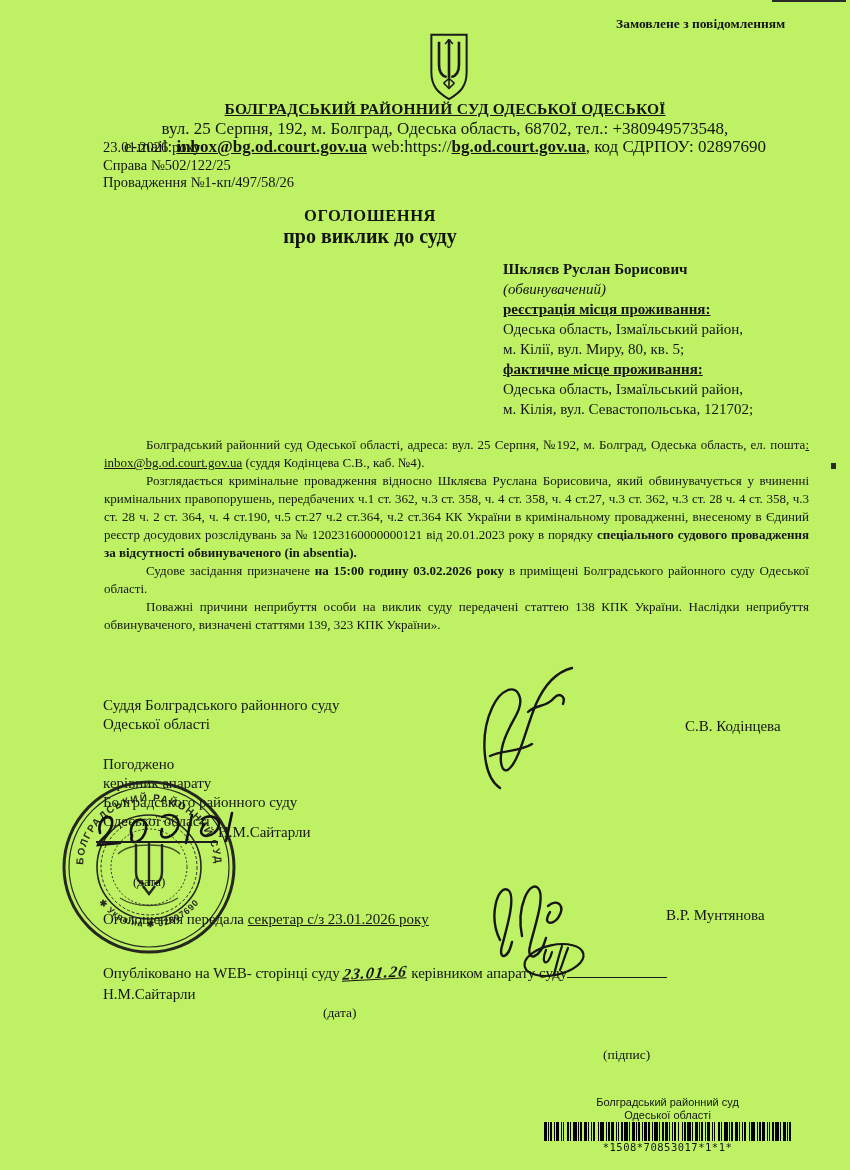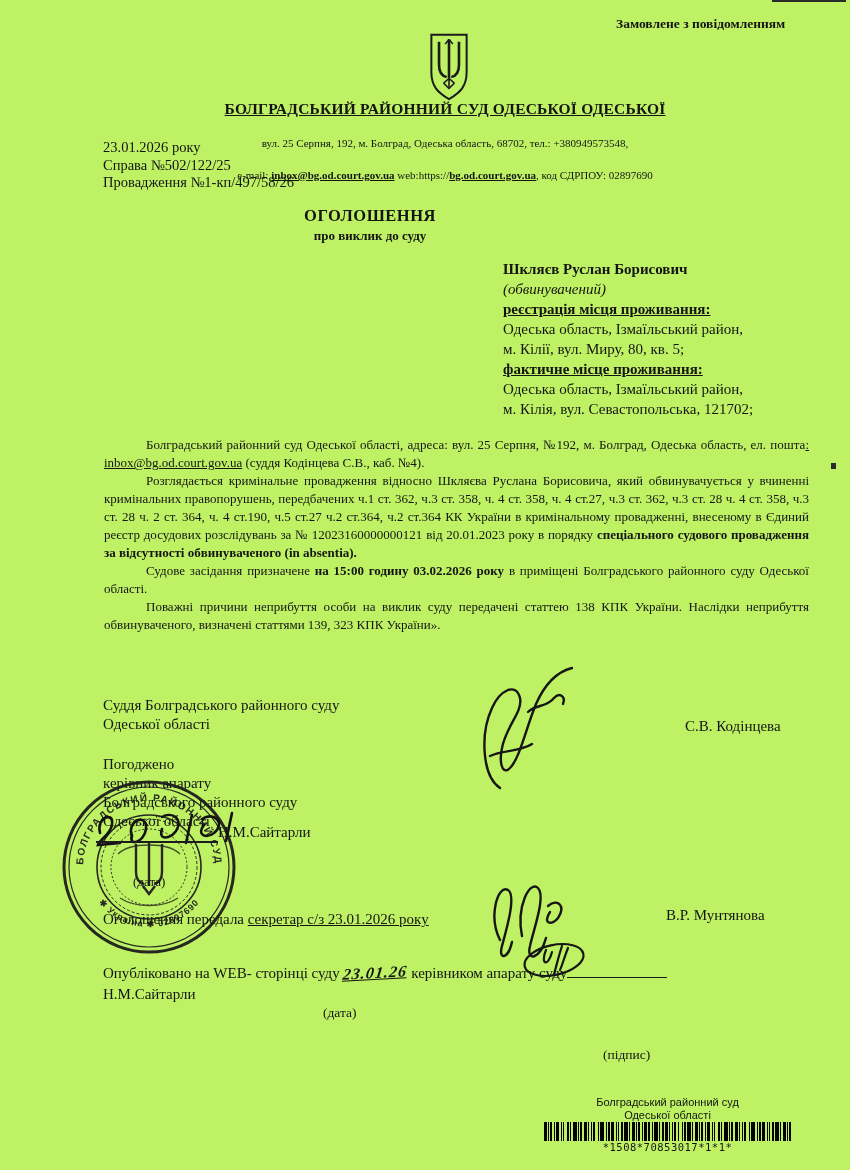--- a/index.html
+++ b/index.html
@@ -11,27 +11,27 @@
   .abs{position:absolute;}
   .c{text-align:center;}
   .b{font-weight:bold;}
   .i{font-style:italic;}
   .u{text-decoration:underline;}
   
   #corner-note{top:16px;left:616px;font-size:13.5px;font-weight:bold;}
   #emblem{top:32px;left:426px;}
   #header-block{top:100px;left:45px;width:800px;}
   #court-name{font-size:15.5px;letter-spacing:.2px;}
-  .addr-line{font-size:11px;line-height:14px;margin-top:18px;}
+  .addr-line{font-size:17px;line-height:14px;margin-top:4px;}
   
   #case-info{top:139px;left:103px;font-size:14.5px;line-height:17.5px;}
   
   #doc-title{top:206px;left:100px;width:540px;line-height:20px;}
   #doc-title .t1{font-size:16.5px;letter-spacing:.5px;}
-  #doc-title .t2{font-size:13px;}
+  #doc-title .t2{font-size:20px;}
   
   #addressee{top:259px;left:503px;font-size:15px;line-height:20px;width:320px;}
   
   #body-text{top:436px;left:104px;width:705px;font-size:13px;line-height:18px;text-align:justify;}
   #body-text p{margin:0;text-indent:42px;}
   
   #judge-block{top:696px;left:103px;font-size:15px;line-height:19px;}
   #judge-name{top:718px;left:645px;font-size:15px;margin-left:40px;}
   #agreed-block{top:755px;left:103px;font-size:15px;line-height:19px;}
   #agreed-name{top:824px;left:218px;font-size:15px;z-index:6;}

